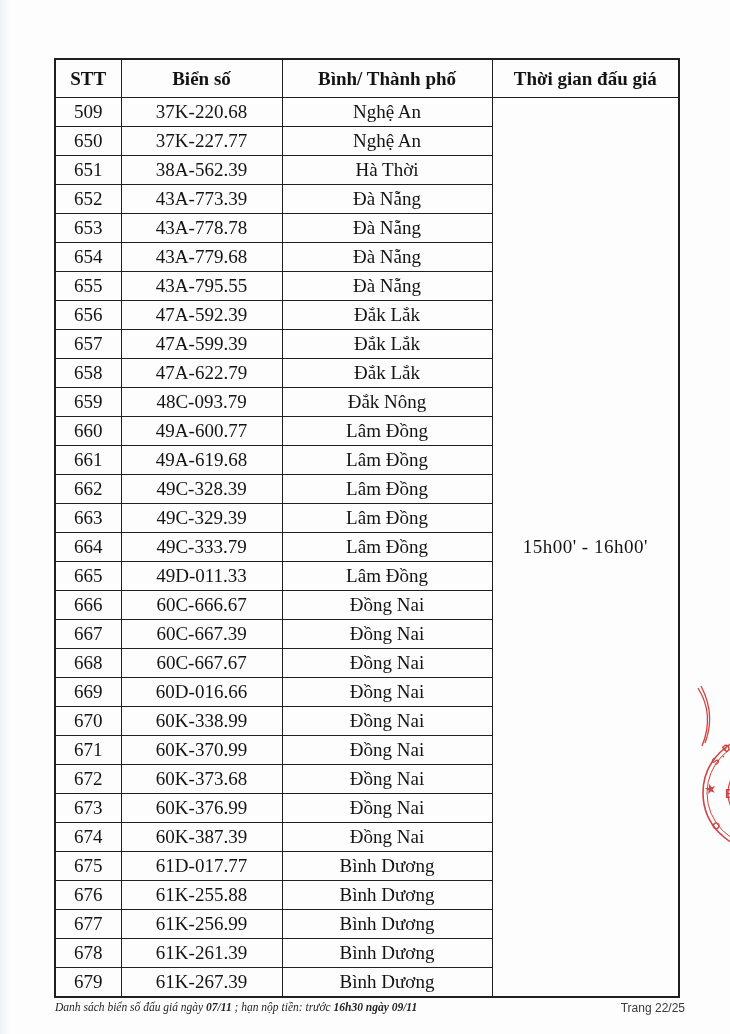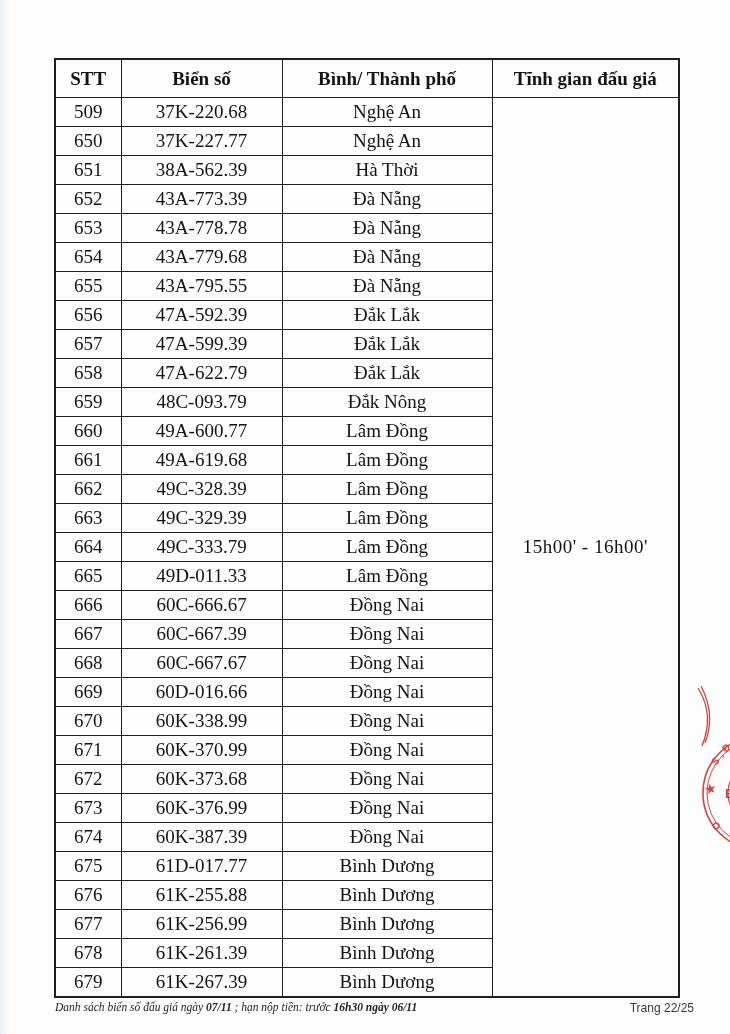--- a/index.html
+++ b/index.html
@@ -51,21 +51,21 @@
   }
   .footer-left {
     position:absolute; left:55px; top:1001px;
     font-style:italic;
     font-size:11.5px;
     color:#222;
     white-space:nowrap;
   }
   .footer-left b { font-weight:bold; }
   .footer-page {
-    position:absolute; right:36px; top:1001px;
+    position:absolute; right:45px; top:1001px;
     font-family:"Liberation Sans", sans-serif;
     font-style:normal;
     font-size:12px;
     color:#3a3a3a;
   }
   .stamp-svg {
     position:absolute; right:0; top:686px;
     width:46px; height:210px;
   }
 </style>
@@ -79,21 +79,21 @@
     <col class="col-stt">
       <col class="col-plate">
       <col class="col-prov">
       <col class="col-time">
   </colgroup>
   <thead>
     <tr>
       <th>STT</th>
       <th>Biển số</th>
       <th>Bình/ Thành phố</th>
-      <th>Tĩnh gian đấu giá</th>
+      <th>Thời gian đấu giá</th>
     </tr>
   </thead>
   <tbody>
       <tr>
         <td>509</td>
         <td>37K-220.68</td>
         <td>Nghệ An</td>
         <td rowspan="31" class="time-cell">15h00' - 16h00'</td>
       </tr>
       <tr>
@@ -242,21 +242,21 @@
         <td>Bình Dương</td>
       </tr>
       <tr>
         <td>679</td>
         <td>61K-267.39</td>
         <td>Bình Dương</td>
       </tr>
     </tbody>
 </table>
 
-<div class="footer-left"><span>Danh sách biển số đấu giá ngày </span><b>07/11</b><span> ; hạn nộp tiền: trước </span><b>16h30 ngày 06/11</b></div>
+<div class="footer-left"><span>Danh sách biển số đấu giá ngày </span><b>07/11</b><span> ; hạn nộp tiền: trước </span><b>16h30 ngày 09/11</b></div>
 
 <div class="footer-page">Trang 22/25</div>
 
 <svg class="stamp-svg" viewBox="0 0 46 210" xmlns="http://www.w3.org/2000/svg">
   <g stroke="#cf4444" fill="none" stroke-width="1.3">
     <path d="M14,2 C24,18 27,38 18,60"></path>
     <path d="M17,0 C26,17 29,36 21,57"></path>
     <circle cx="76" cy="107" r="57" stroke-width="1.6"></circle>
     <circle cx="76" cy="107" r="53" stroke-width="1"></circle>
     <circle cx="76" cy="107" r="32" stroke-width="1.2"></circle>

